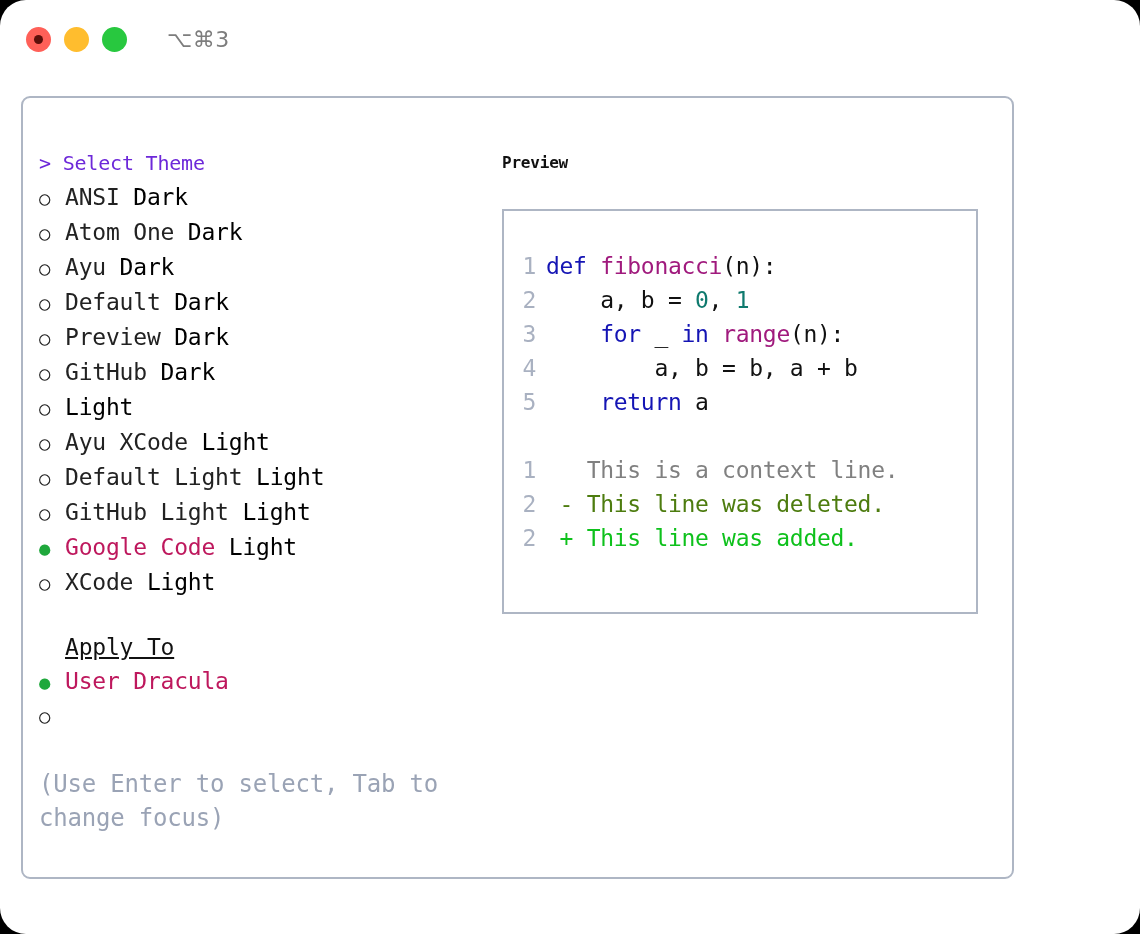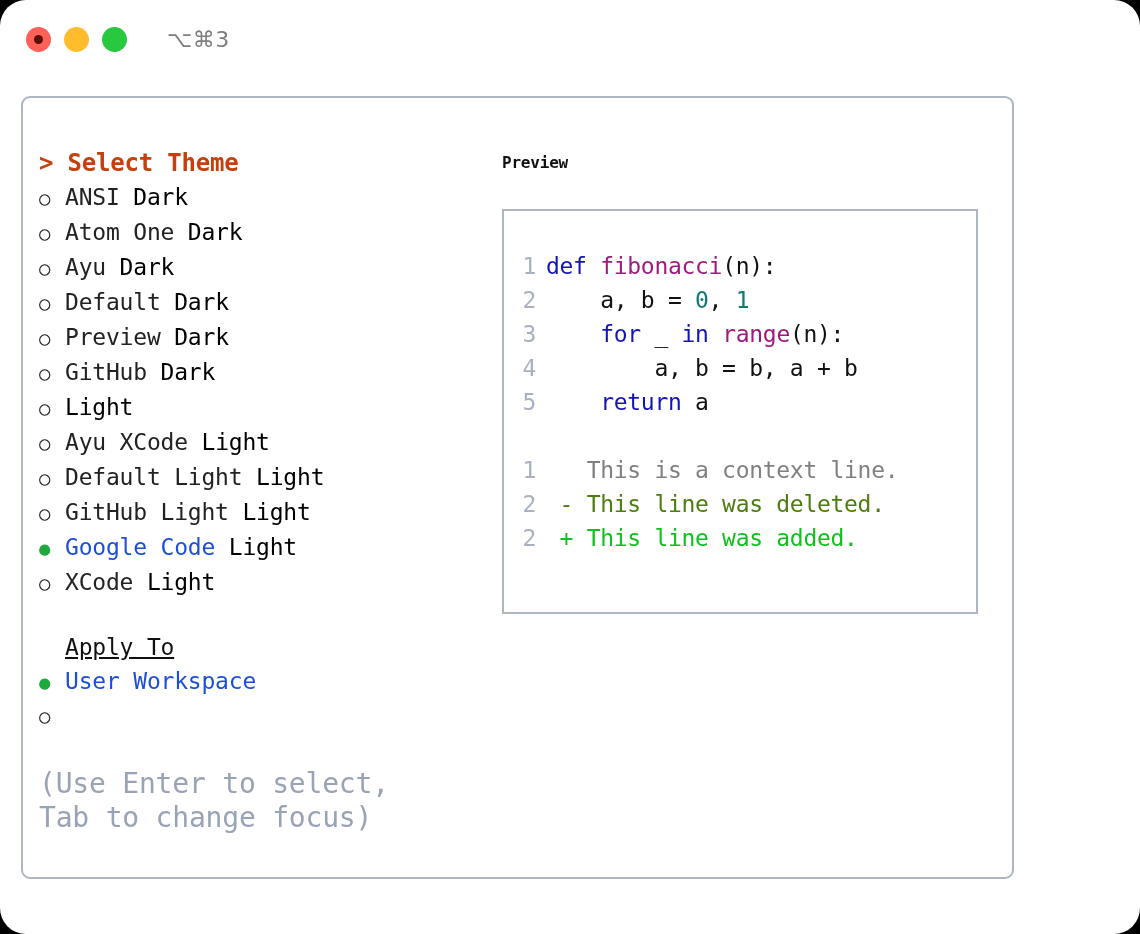--- a/index.html
+++ b/index.html
@@ -74,23 +74,23 @@
     left: 16px; top: 48px;
     width: 450px;
   }
   .right {
     position: absolute;
     left: 479px; top: 48px;
     width: 500px;
   }
 
   .section-head {
-    font-size: 24px;
-    font-weight: bold;
-    color: #c2410c;
+    font-size: 20px;
+    font-weight: normal;
+    color: #6d28d9;
     line-height: 34px;
     letter-spacing: -0.2px;
     white-space: pre;
   }
 
   .opt-list { margin: 0; padding: 0; list-style: none; }
   .opt {
     display: flex;
     align-items: baseline;
     line-height: 34px;
@@ -100,39 +100,39 @@
   }
   .marker {
     width: 26px;
     flex: 0 0 26px;
     font-size: 19px;
     color: #222222;
     line-height: 34px;
   }
   .opt.selected .marker { color: #1fa83c; }
   .opt-label { color: #222222; }
-  .opt.selected .opt-label { color: #1d4ed8; }
+  .opt.selected .opt-label { color: #be185d; }
   .opt-tag { color: #000000; }
 
   .group-label {
     display: flex;
     line-height: 34px;
     font-size: 23px;
     white-space: pre;
     letter-spacing: -0.2px;
   }
   .group-label .marker { color: transparent; }
   .group-label .glabel { color: #111111; text-decoration: underline; }
 
   .spacer-sm { height: 30px; }
   .spacer-md { height: 34px; }
 
   .hint {
     color: #9aa3b5;
-    font-size: 28px;
+    font-size: 24px;
     line-height: 34px;
     width: 410px;
     letter-spacing: -0.2px;
   }
 
   
   .preview-title {
     font-size: 16px;
     font-weight: bold;
     color: #111111;
@@ -212,21 +212,21 @@
           </ul>
 
         <div class="spacer-sm"></div>
 
         <div class="group-label">
           <span class="marker">○</span>
           <span class="glabel">Apply To</span>
         </div>
 
         <ul class="opt-list" id="apply-list">
-            <li class="opt selected"><span class="marker">●</span><span class="opt-label">User Workspace</span></li>
+            <li class="opt selected"><span class="marker">●</span><span class="opt-label">User Dracula</span></li>
             <li class="opt"><span class="marker">○</span></li>
           </ul>
 
         <div class="spacer-md"></div>
 
         <div class="hint">(Use Enter to select, Tab to change focus)</div>
       </div>
 
       <div class="right">
         <div class="preview-title">Preview</div>

